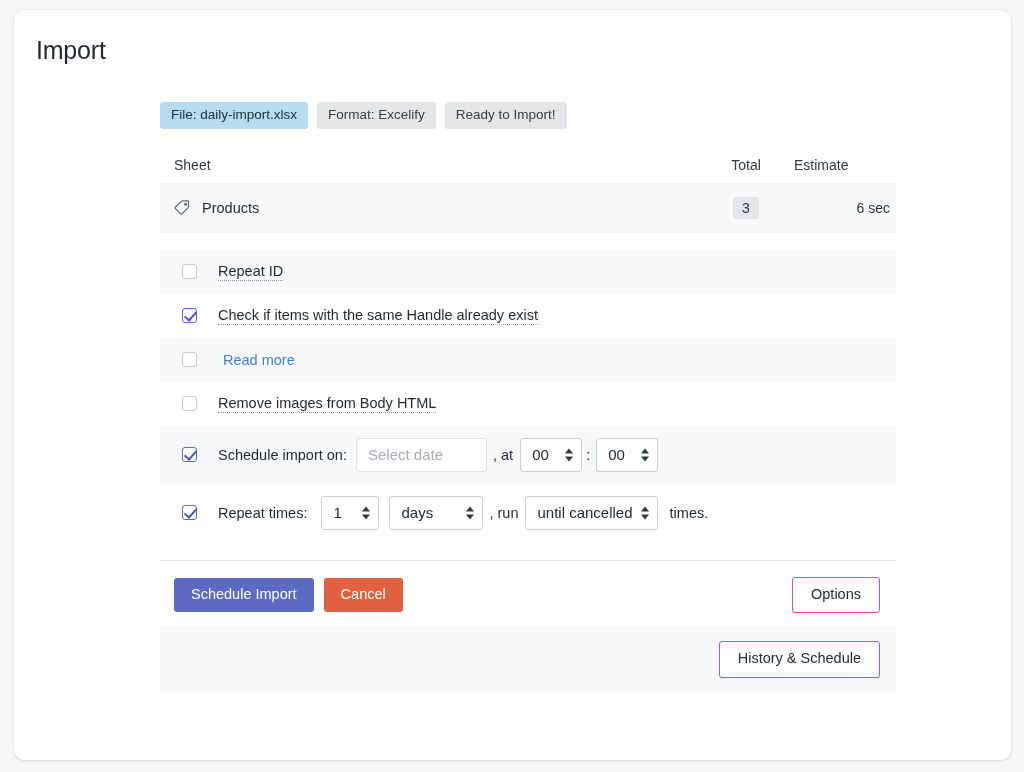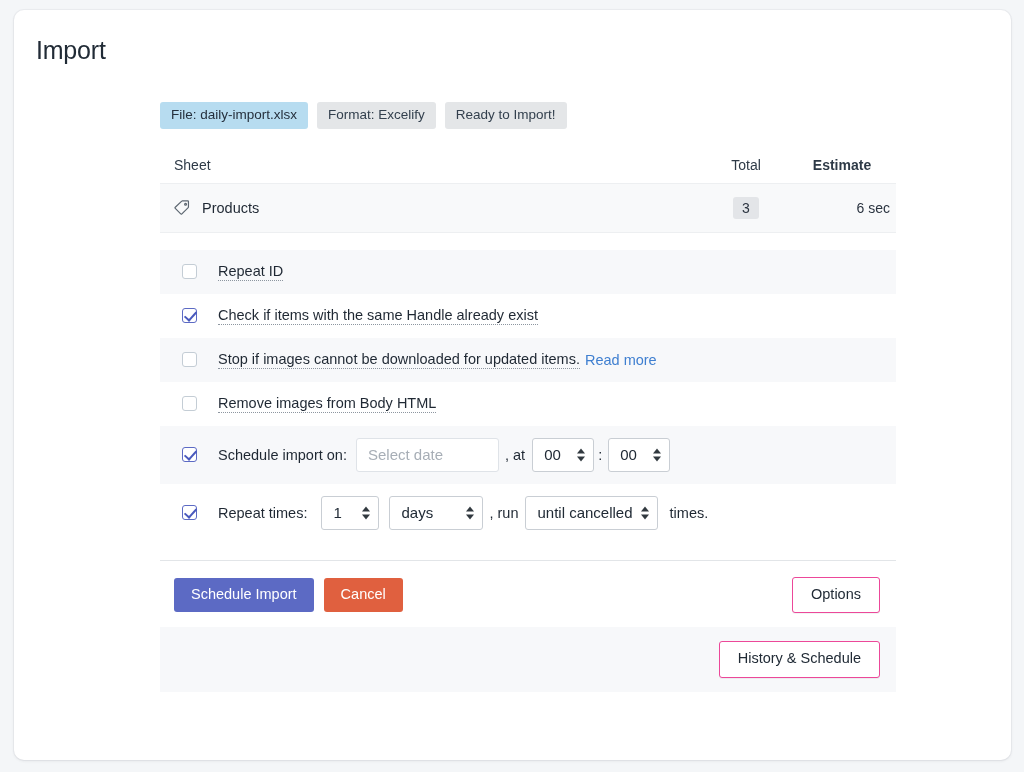--- a/index.html
+++ b/index.html
@@ -56,21 +56,21 @@
   .sheet-table { margin-top: 28px; }
   .sheet-head {
     display: flex;
     align-items: center;
     padding: 0 6px 10px 14px;
     font-size: 14px;
     color: #2e3a47;
   }
   .sheet-head .col-sheet { flex: 1; }
   .sheet-head .col-total { width: 96px; text-align: center; }
-  .sheet-head .col-est { width: 96px; text-align: center; font-weight: bold; }
+  .sheet-head .col-est { width: 96px; text-align: left; }
 
   .sheet-row {
     display: flex;
     align-items: center;
     background: #f8f9fa;
     border-top: 1px solid #edeff1;
     border-bottom: 1px solid #edeff1;
     padding: 13px 6px 13px 14px;
     font-size: 14.5px;
     color: #1f2833;
@@ -140,21 +140,21 @@
     border: 1px solid #dfe3e8;
     border-radius: 3px;
     background: #fff;
     font-size: 15px;
     font-family: "Liberation Sans", sans-serif;
     color: #212b36;
     padding: 0 11px;
     outline: none;
   }
   .text-input::placeholder { color: #a7aeb6; }
-  #date-input { width: 143px; margin-left: 9px; }
+  #date-input { width: 131px; margin-left: 9px; }
   #url-input {
     width: 500px;
     height: 36px;
     background: #fafbfc;
     border-color: #e3e6ea;
     margin-left: 16px;
     font-size: 14.5px;
   }
   #url-input::placeholder { color: #c3c9d0; }
 
@@ -276,21 +276,20 @@
           <span class="opt-label">Repeat ID</span>
         </div>
 
         <div class="opt-row">
           <span class="cb checked"></span>
           <span class="opt-label">Check if items with the same Handle already exist</span>
         </div>
 
         <div class="opt-row alt">
           <span class="cb"></span>
-          <span class="opt-label">Stop if images cannot be downloaded for updated items.</span>
           <span class="link">Read more</span>
         </div>
 
         <div class="opt-row">
           <span class="cb"></span>
           <span class="opt-label">Remove images from Body HTML</span>
         </div>
 
         <div class="opt-row alt tall">
           <span class="cb checked"></span>

